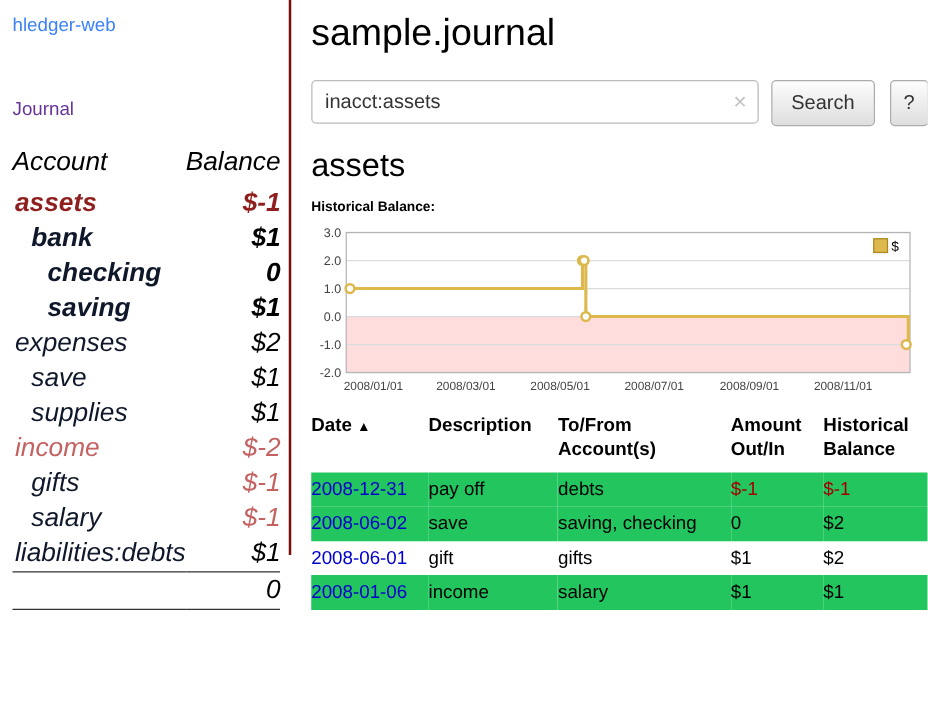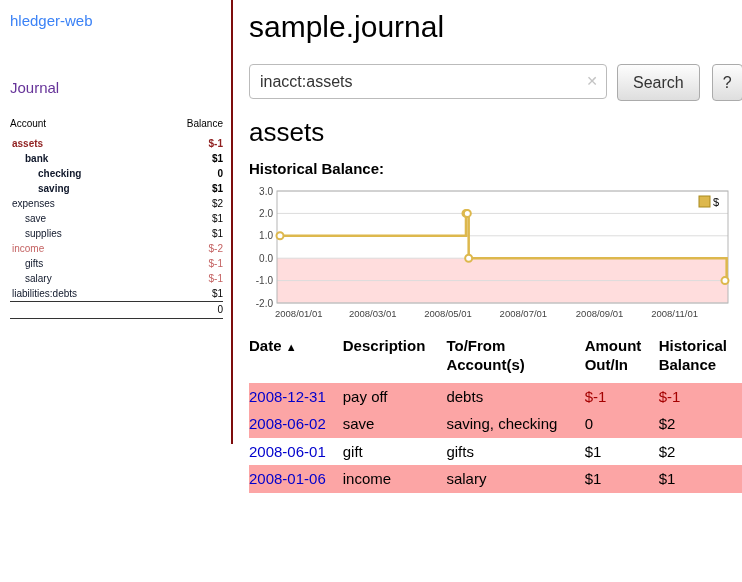--- a/index.html
+++ b/index.html
@@ -12,21 +12,21 @@
   .app { display:flex; align-items:flex-start; }
 
   
   .sidebar {
     flex:0 0 233px; width:233px; height:444px;
     border-right:2px solid #7d0d0d;
     padding:12px 8px 0 10px;
   }
   .brand { color:#3b82f6; font-size:15px; margin-bottom:50px; cursor:pointer; }
   .journal-link { color:#663399; font-size:15px; margin-bottom:20px; cursor:pointer; }
-  table.accounts { width:100%; border-collapse:collapse; font-size:10px; }
+  table.accounts { width:100%; border-collapse:collapse; font-size:21px;font-style:italic; }
   .accounts th { font-weight:400; text-align:left; padding:2px 0 7px; }
   .accounts th.bal-h { text-align:right; }
   .accounts td { padding:2px 0; }
   .accounts td.bal { text-align:right; white-space:nowrap; }
   .acct { color:#0f172a; cursor:pointer; }
   .bold { font-weight:bold; }
   .red { color:#8f1f1f; }
   .redlight { color:#c46262; }
   .accounts tr.total-row td { border-top:1px solid #333; border-bottom:1px solid #333; padding:2px 0 3px; }
 
@@ -41,28 +41,28 @@
     font-family:inherit; outline:none;
   }
   .clear { position:absolute; right:9px; top:9px; color:#c4c4c4; font-size:14px; cursor:pointer; }
   .btn {
     height:37px; font-size:16px; font-family:inherit; color:#333;
     padding:0 15px; border:1px solid #ababab; border-radius:4px;
     background:linear-gradient(#fdfdfd,#dedede); cursor:pointer;
   }
   .btn.help { padding:0 10px; margin-left:12px; }
   h2 { font-size:26px; font-weight:400; margin:4px 0 12px; }
-  .chart-label { font-weight:bold; font-size:15px; margin:2px 0 6px; }
+  .chart-label { font-weight:bold; font-size:11px; margin:2px 0 6px; }
   svg.chart { display:block; font-family:"Liberation Sans", sans-serif; }
 
   table.register { width:100%; border-collapse:collapse; font-size:15px; margin-top:12px; }
   .register th { font-weight:bold; text-align:left; vertical-align:top; padding:2px 6px 8px 0; line-height:1.25; }
   .register th.r, .register td.r { text-align:left; padding-right:2px; }
   .register td { padding:4px 6px 4px 0; vertical-align:top; line-height:1.3; }
-  .register tr.shaded { background:#fca5a5; }
+  .register tr.shaded { background:#22c55e; }
   .datelink { color:#0000cc; cursor:pointer; }
   .neg { color:#a40000; }
   .sorticon { font-size:11px; }
 </style>
 </head>
 <body>
 
 <div class="app">
 
   <aside class="sidebar">

